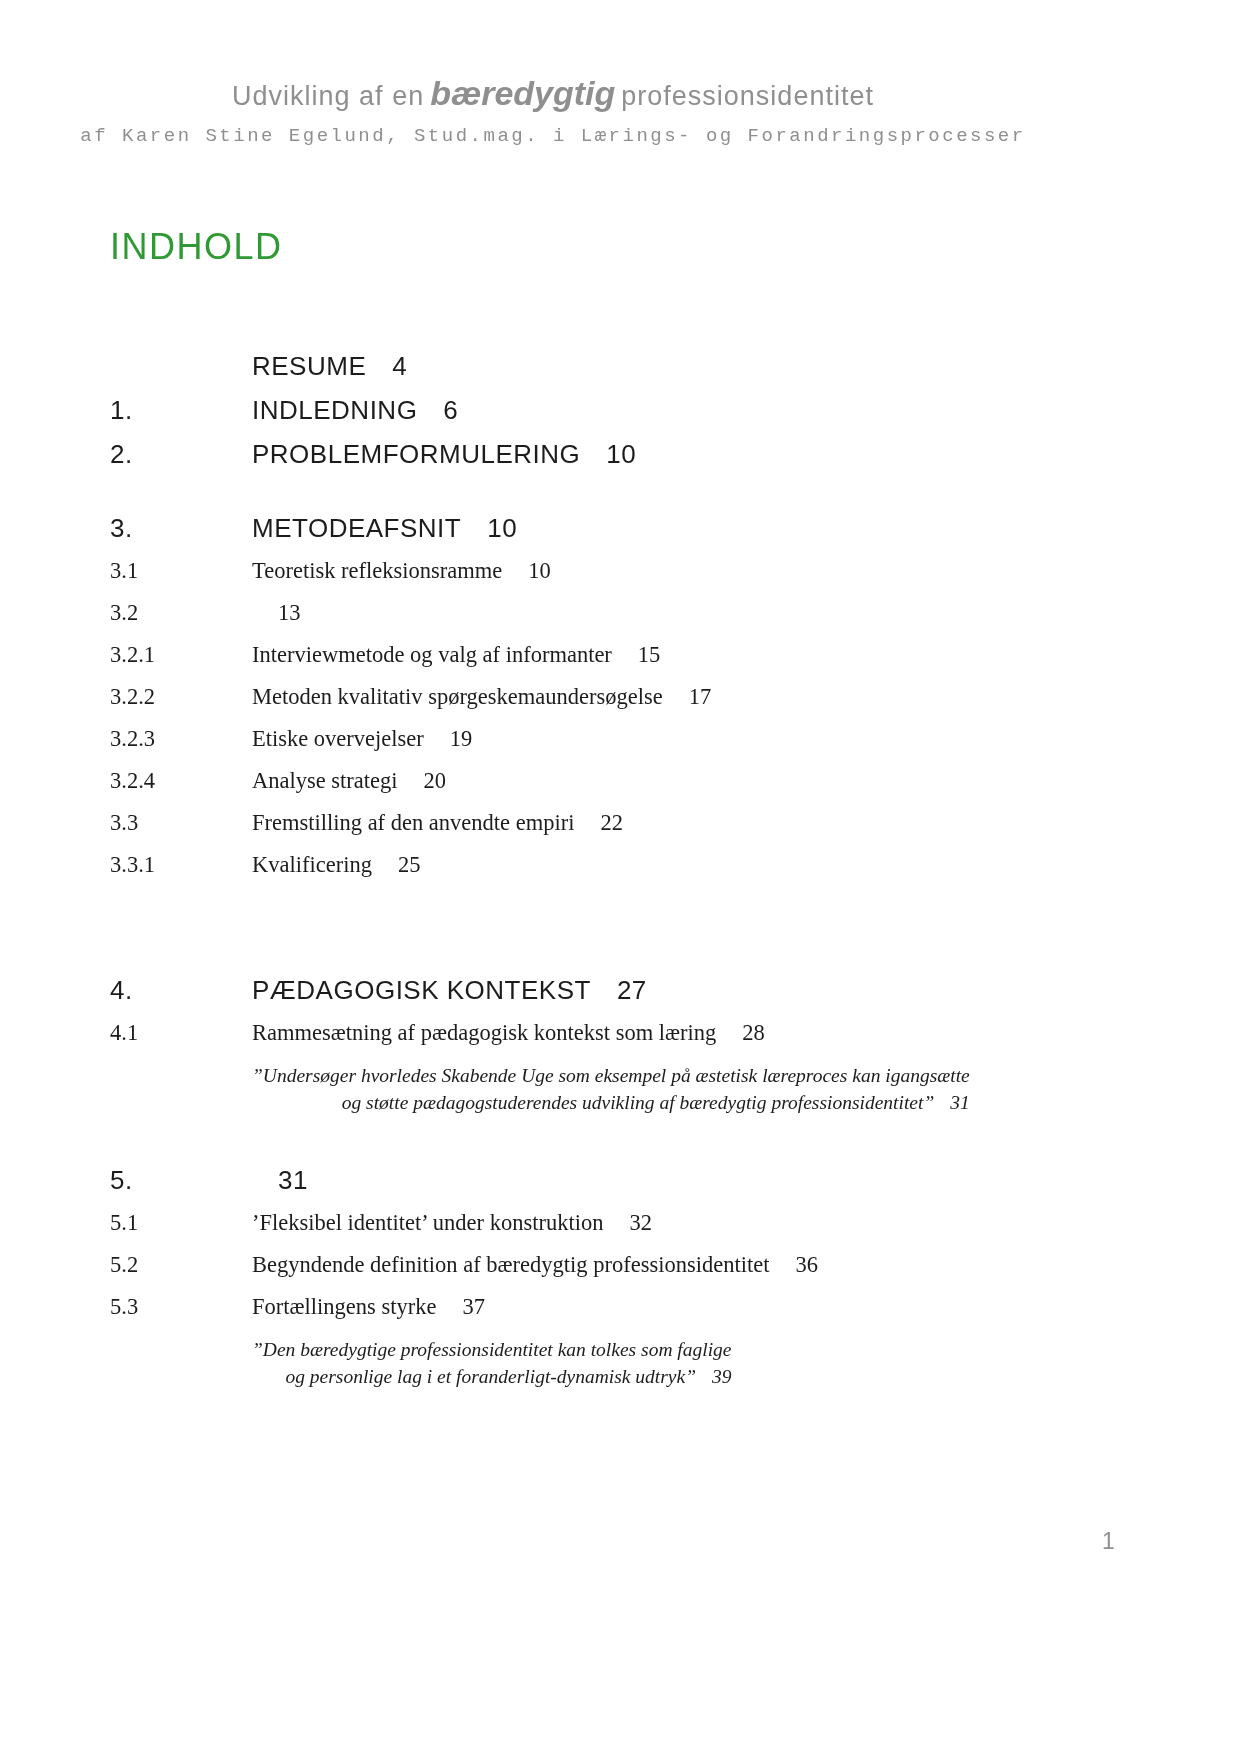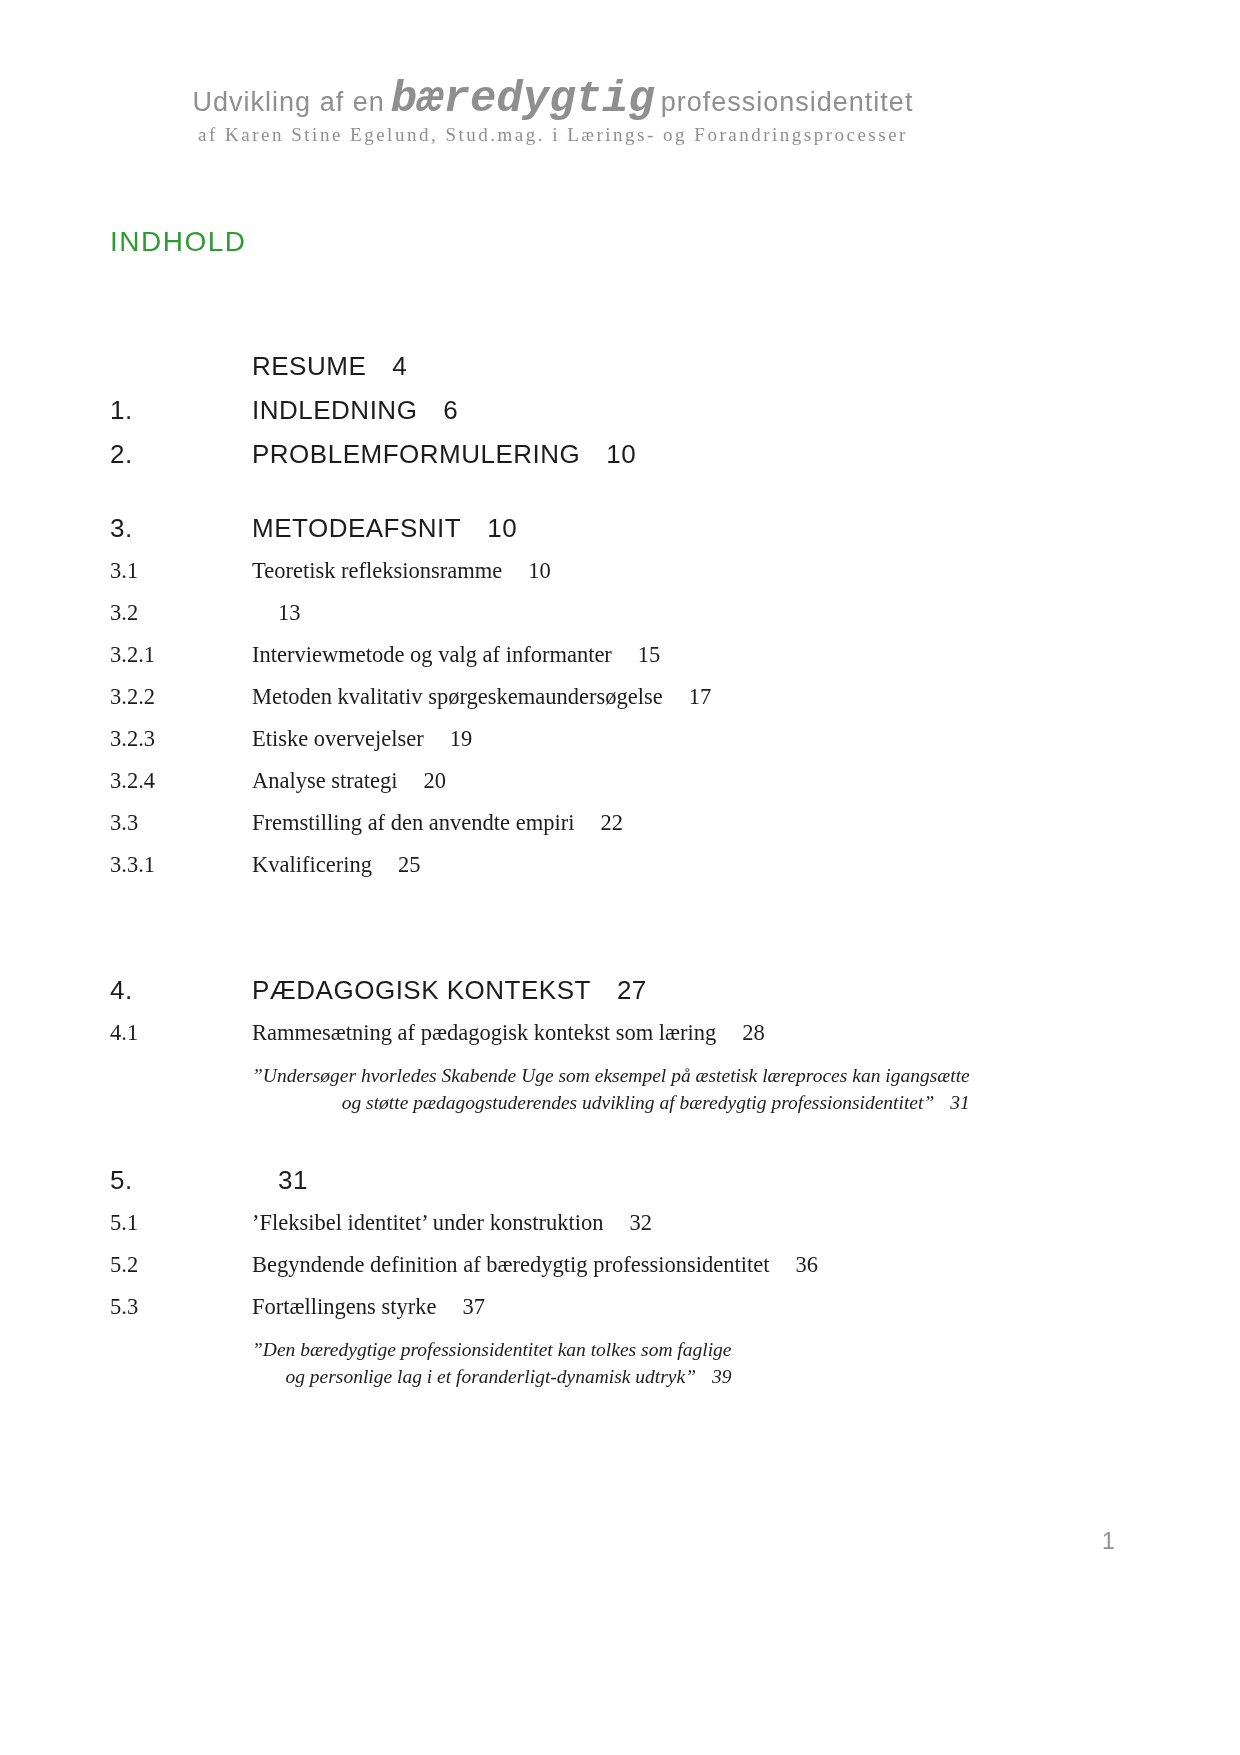--- a/index.html
+++ b/index.html
@@ -17,37 +17,37 @@
     position:absolute; top:74px; left:0; width:1106px;
     text-align:center;
     color:#8f8f8f;
   }
   .doc-header .line1 {
     font-family:"Liberation Sans", sans-serif;
     font-size:27px; font-weight:300; letter-spacing:1px;
     white-space:nowrap;
   }
   .doc-header .script-word {
+    font-family:Liberation Sans, sans-serif;
+    font-style:italic; font-weight:bold;
+    font-size:34px; letter-spacing:0;
+    padding:0 6px;
+  }
+  .doc-header .line2 {
+    margin-top:12px;
     font-family:Liberation Mono, monospace;
-    font-style:italic; font-weight:bold;
-    font-size:44px; letter-spacing:0;
-    padding:0 6px;
-  }
-  .doc-header .line2 {
-    margin-top:0;
-    font-family:Liberation Serif, serif;
     font-size:19px; letter-spacing:2.5px;
     white-space:nowrap;
   }
 
   
   .indhold-heading {
     position:absolute; top:226px; left:110px;
     font-family:"Liberation Sans", sans-serif;
-    font-size:28px; font-weight:400; letter-spacing:1.5px;
+    font-size:36px; font-weight:400; letter-spacing:1.5px;
     color:#2f9a33;
   }
 
   
   .toc {
     position:absolute; top:344px; left:110px; right:40px;
   }
   .toc .main {
     display:flex; align-items:baseline;
     height:44px; line-height:44px;

